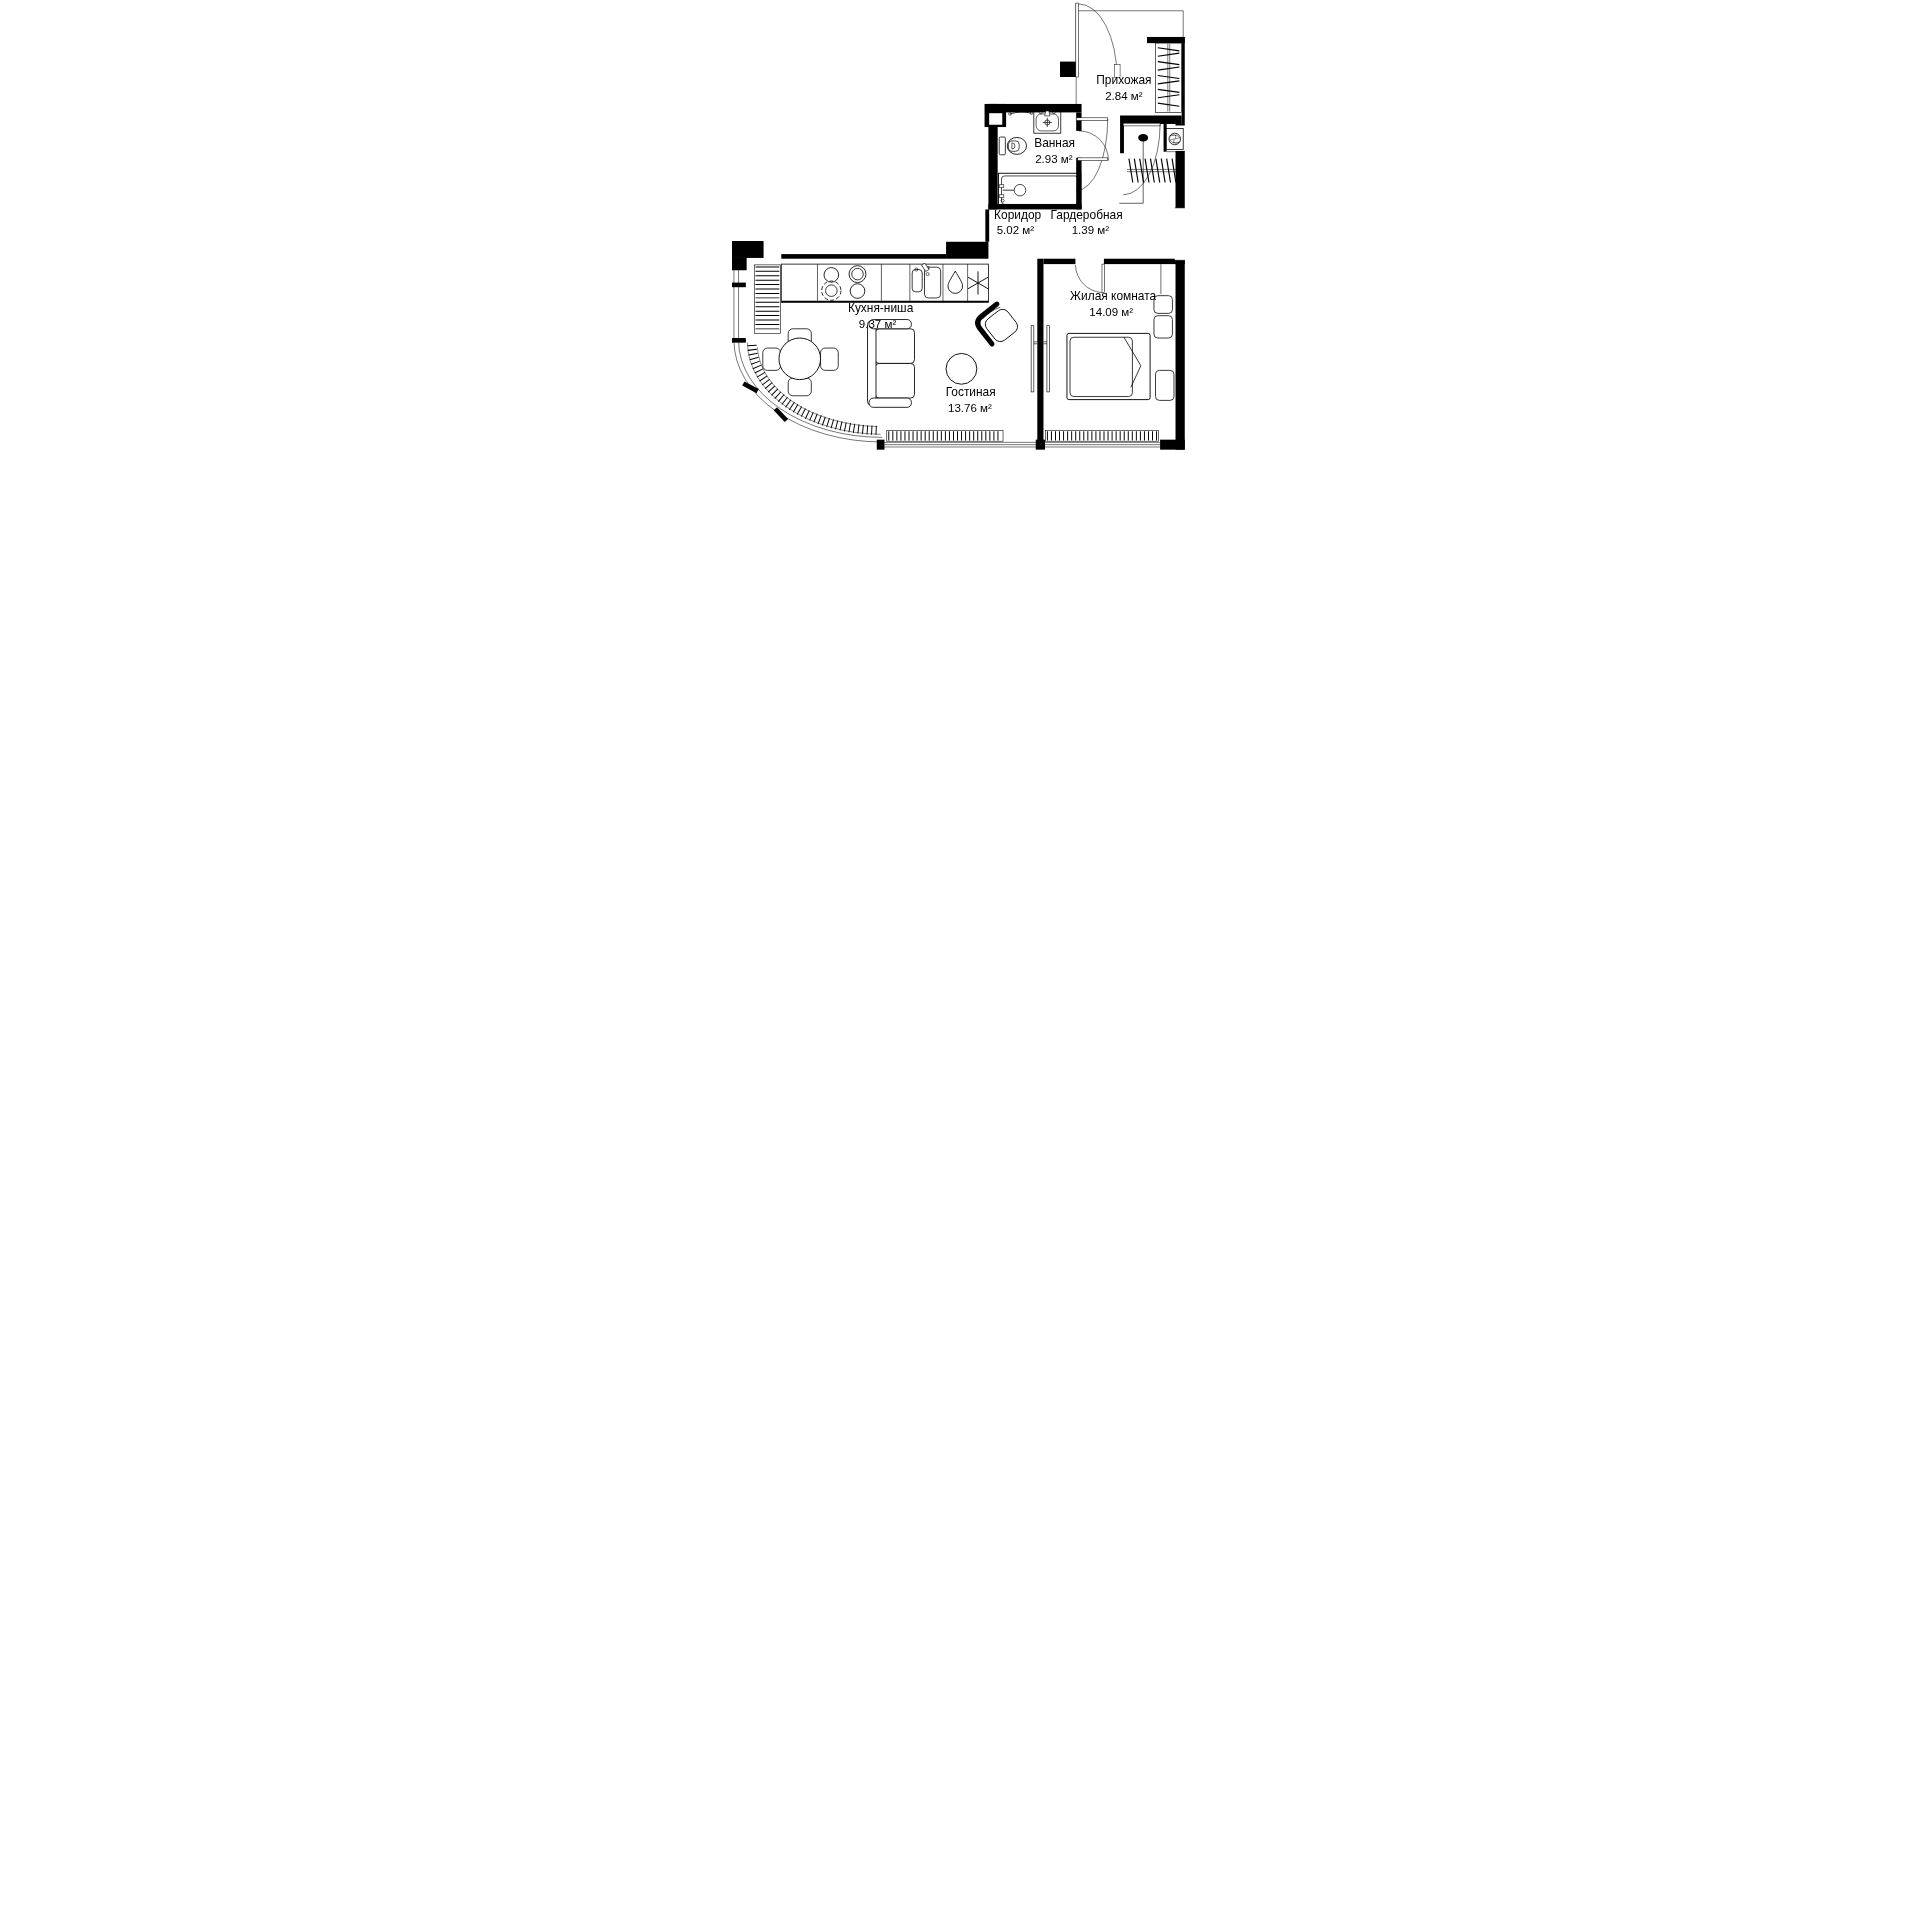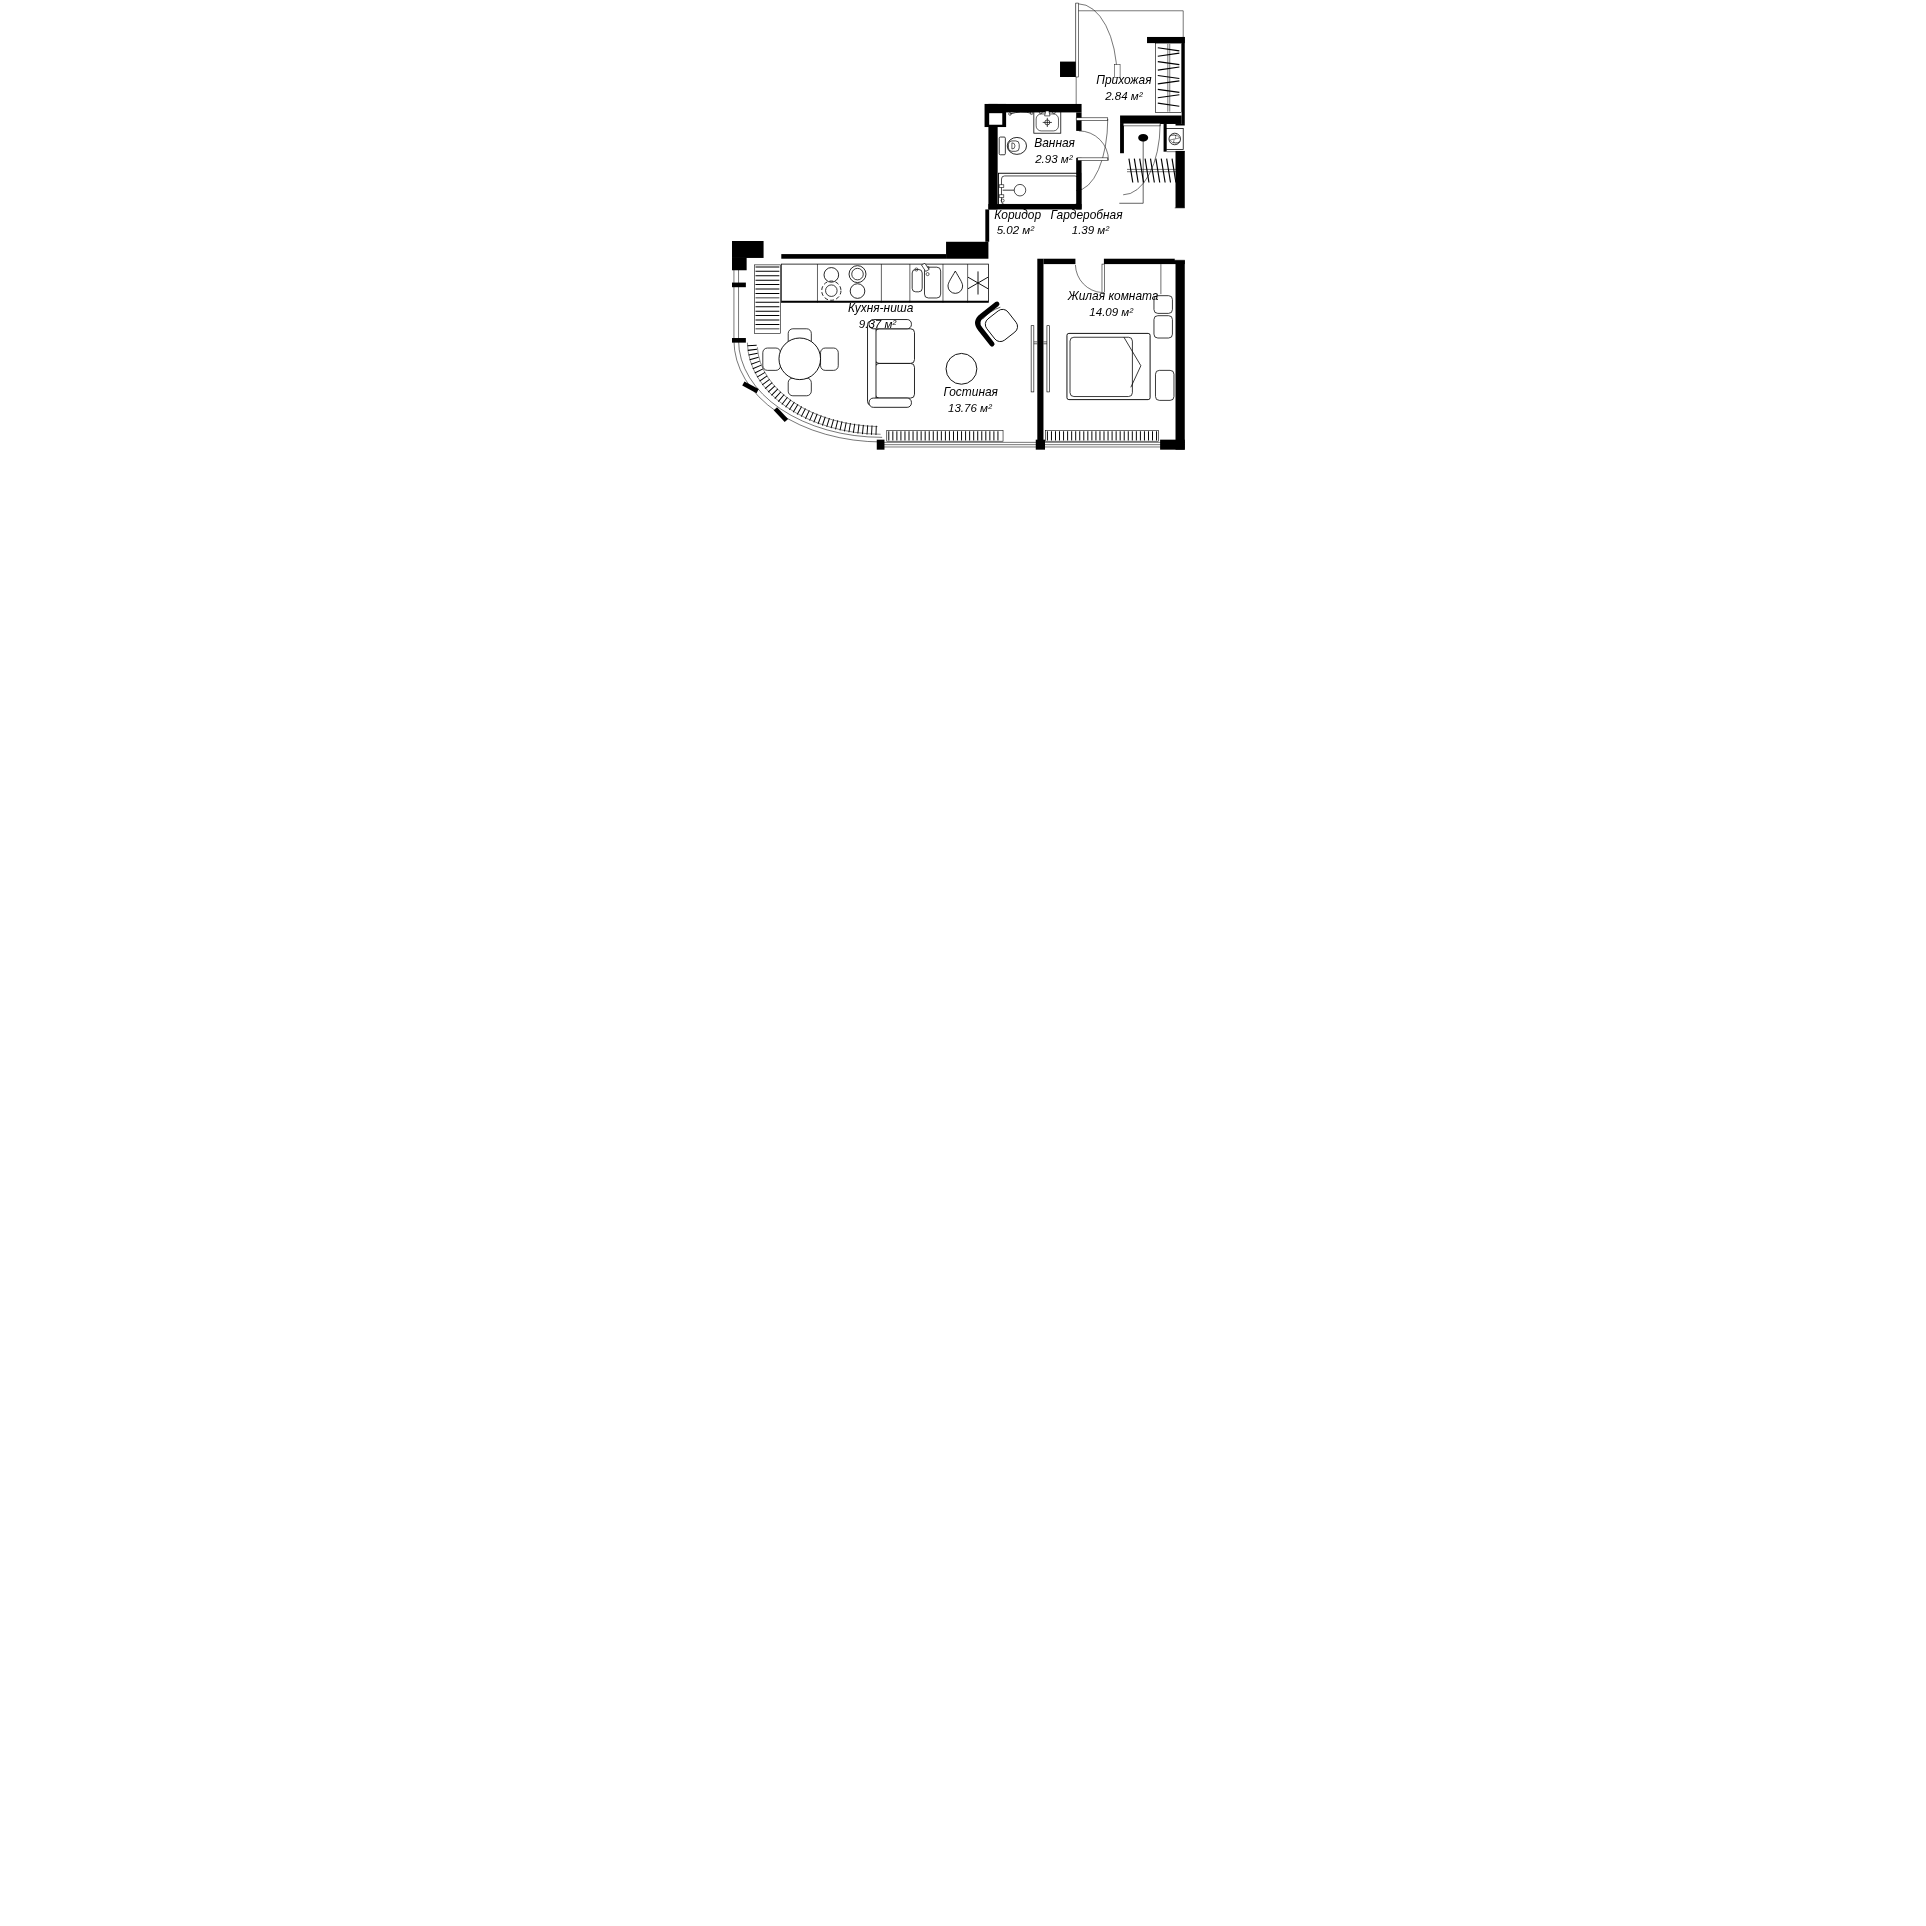--- a/index.html
+++ b/index.html
@@ -1,16 +1,16 @@
 <!DOCTYPE html>
 <html style="font-size:6.2px"><head>
 <meta charset="utf-8">
 <style>
   html,body{margin:0;padding:0;background:#ffffff;}
-  .plan-wrap{width:100%;max-width:462px;margin:0 auto;background:#fff;font-style:italic;}
+  .plan-wrap{width:100%;max-width:462px;margin:0 auto;background:#fff;}
   svg{display:block;width:100%;height:auto;background:#fff;}
   .w{fill:#000000;stroke:none;}
   .ln{fill:none;stroke:#000000;}
   .fw{fill:#ffffff;stroke:#000000;}
   .wh{fill:#ffffff;stroke:none;}
   text{font-family:"Liberation Sans","DejaVu Sans",sans-serif;fill:#000;}
   .room-name{font-size:31px;}
   .room-area{font-size:30px;}
 </style>
 </head>

